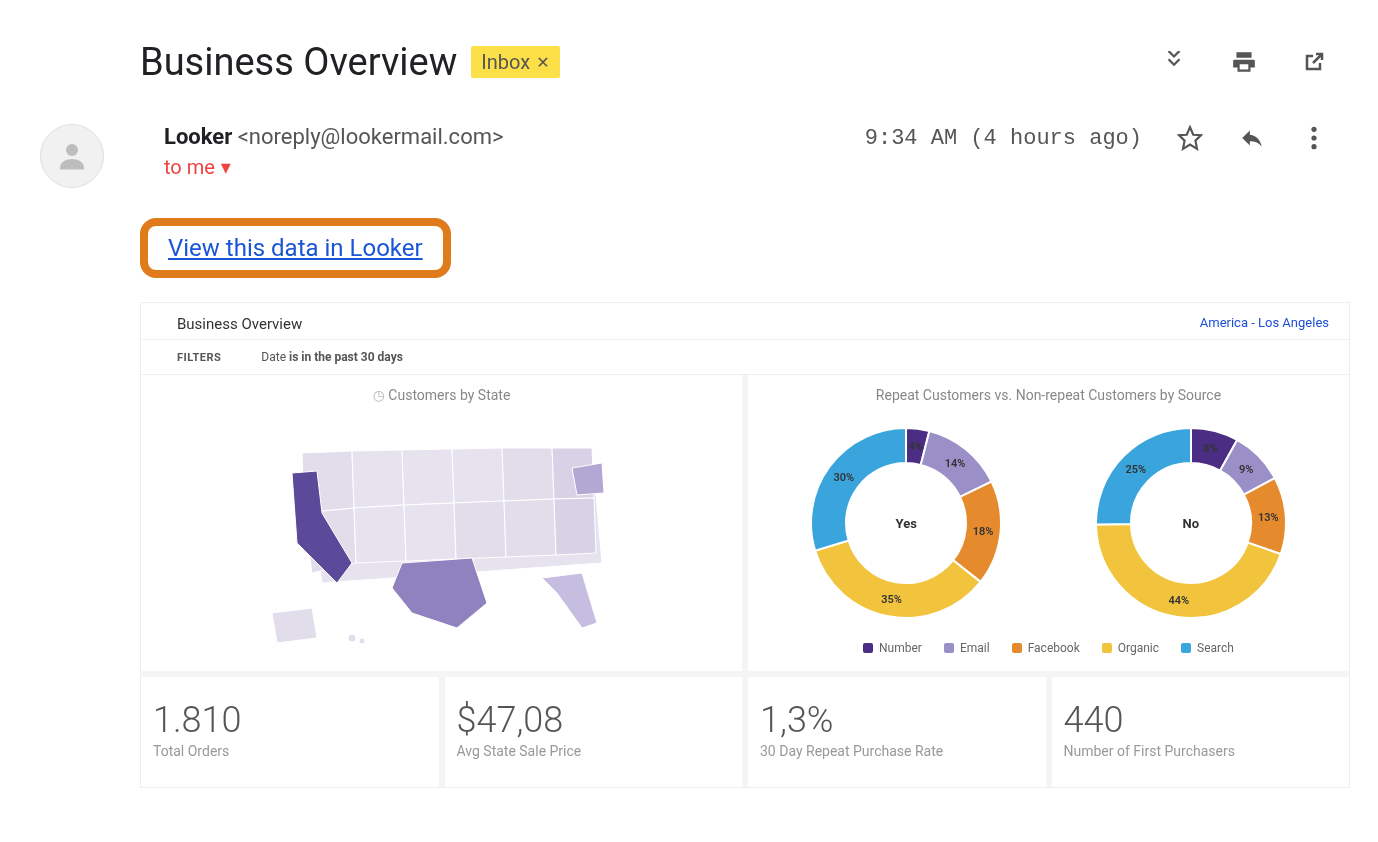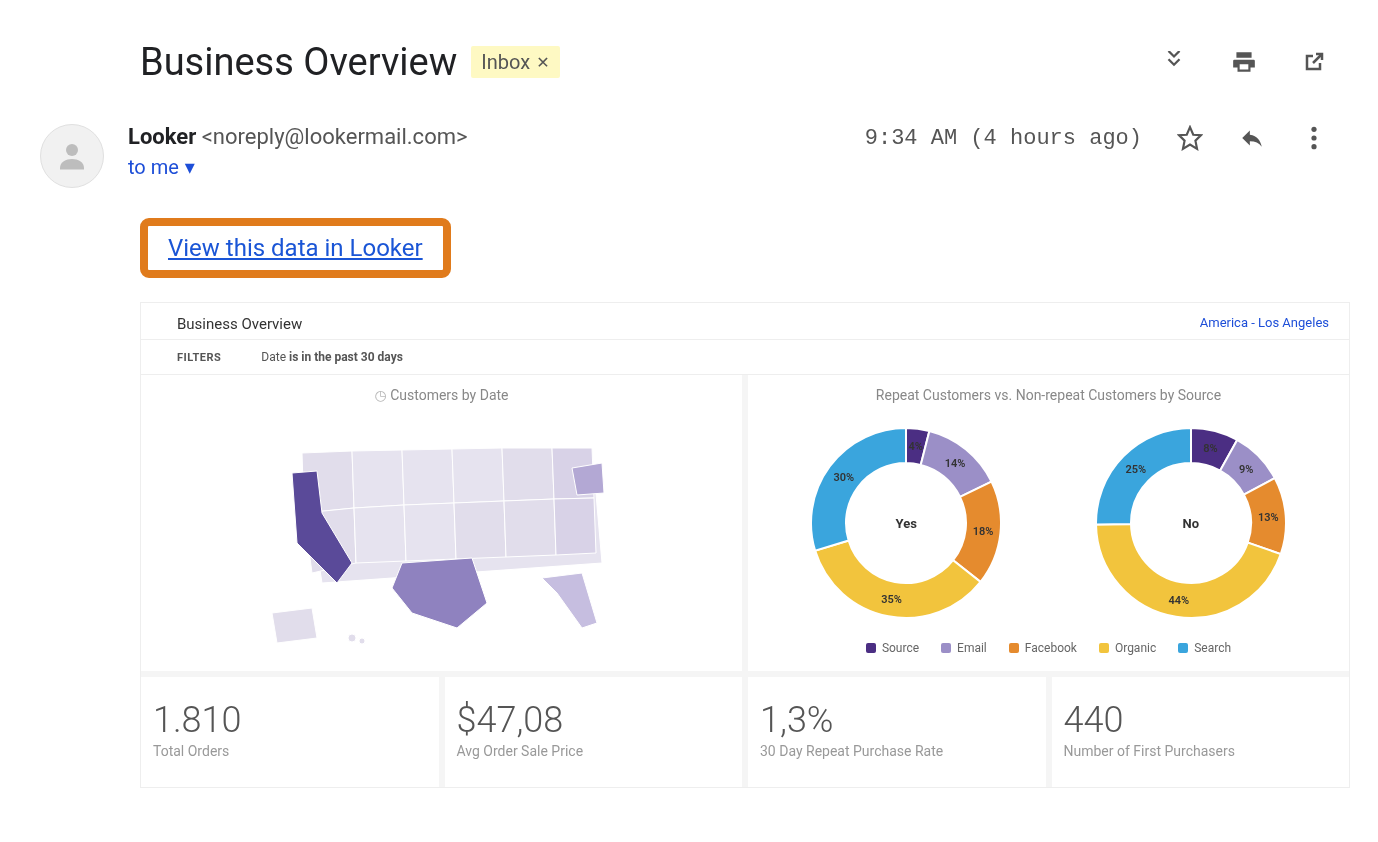--- a/index.html
+++ b/index.html
@@ -15,21 +15,21 @@
   .header-row {
     display: flex;
     align-items: center;
     justify-content: space-between;
     margin-bottom: 40px;
     padding-left: 110px;
   }
   .subject-group { display: flex; align-items: center; gap: 14px; }
   .subject { font-size: 38px; font-weight: 400; color: #202124; }
   .inbox-chip {
-    background: #fef9c3;
+    background: #fde047;
     color: #555;
     border-radius: 2px;
     padding: 4px 10px;
     font-size: 20px;
     display: inline-flex;
     align-items: center;
     gap: 6px;
   }
   .inbox-chip .x { font-size: 16px; cursor: pointer; }
   .header-actions { display: flex; align-items: center; gap: 42px; padding-right: 20px; }
@@ -45,32 +45,32 @@
     height: 64px;
     border-radius: 50%;
     background: #f1f1f1;
     border: 1px solid #e0e0e0;
     display: flex;
     align-items: center;
     justify-content: center;
     color: #bdbdbd;
     margin-left: 10px;
   }
-  .from-group { flex: 1; }
+  .from-group { flex: 1; margin-left: 36px; }
   .from-line { font-size: 22px; color: #202124; }
   .from-name { font-weight: 700; }
   .from-addr { color: #555; }
-  .to-line { font-size: 20px; color: #1d4ed8; margin-top: 6px; display: flex; align-items: center; gap: 6px; }
+  .to-line { font-size: 20px; color: #ef4444; margin-top: 6px; display: flex; align-items: center; gap: 6px; }
   .meta-right { display: flex; align-items: center; gap: 34px; font-size: 22px; color: #555; padding-right: 20px; font-family: Liberation Mono, monospace; }
   .meta-time { white-space: nowrap; }
   .body-area { padding-left: 110px; }
   .view-link-box {
     display: inline-block;
     border: 8px solid #e07b1c;
-    border-radius: 9px;
+    border-radius: 16px;
     padding: 8px 20px;
     margin-bottom: 24px;
   }
   .view-link { color: #1a55d6; text-decoration: underline; font-size: 24px; }
   .dash {
     background: #fff;
     border: 1px solid #eee;
     font-size: 13px;
     color: #777;
     position: relative;
@@ -184,21 +184,21 @@
       </div>
       <div class="filters-row">
         <span class="filters-label">FILTERS</span>
         <span>
           <span>Date </span><b>is in the past 30 days</b>
         </span>
       </div>
 
       <div class="tiles-row">
         <div class="tile">
-          <div class="tile-title"><span style="opacity:.6">◷ </span><span>Customers by Date</span></div>
+          <div class="tile-title"><span style="opacity:.6">◷ </span><span>Customers by State</span></div>
           <div class="map-wrap">
             <svg width="400" height="240" viewBox="0 0 400 240">
 
               <rect x="0" y="0" width="400" height="240" fill="none"></rect>
               <g stroke="#fff" stroke-width="1">
 
                 <path d="M60 40 L350 35 L360 150 L80 170 Z" fill="#e6e3ef"></path>
                 <path d="M60 40 L110 38 L112 95 L62 100 Z" fill="#e1ddeb"></path>
                 <path d="M110 38 L160 37 L162 92 L112 95 Z" fill="#e6e3ef"></path>
                 <path d="M160 37 L210 36 L212 90 L162 92 Z" fill="#e6e3ef"></path>
@@ -258,21 +258,21 @@
                   <text x="97.75489181206538" y="190.52651387242054" text-anchor="middle" font-size="11" font-weight="600" fill="#333">44%</text>
                   <path d="M 15.011957870981874 111.50726656430672 A 95 95 0 0 1 109.99999999999999 15 L 109.99999999999999 50 A 60 60 0 0 0 50.007552339567496 110.95195783008845 Z" fill="#3aa5dd" stroke="#fff" stroke-width="2"></path>
                   <text x="54.766201718138134" y="59.635696202760094" text-anchor="middle" font-size="11" font-weight="600" fill="#333">25%</text>
                 </svg>
               <div class="donut-center">No</div>
             </div>
           </div>
           <div class="legend" id="legend">
               <span class="legend-item">
                 <span class="swatch" style="background:#4b2e83"></span>
-                <span>Source</span>
+                <span>Number</span>
               </span>
               <span class="legend-item">
                 <span class="swatch" style="background:#9b8fc7"></span>
                 <span>Email</span>
               </span>
               <span class="legend-item">
                 <span class="swatch" style="background:#e58b2e"></span>
                 <span>Facebook</span>
               </span>
               <span class="legend-item">
@@ -287,21 +287,21 @@
         </div>
       </div>
 
       <div class="kpi-row" id="kpi-row">
           <div class="kpi">
             <div class="kpi-val">1.810</div>
             <div class="kpi-lbl">Total Orders</div>
           </div>
           <div class="kpi">
             <div class="kpi-val">$47,08</div>
-            <div class="kpi-lbl">Avg Order Sale Price</div>
+            <div class="kpi-lbl">Avg State Sale Price</div>
           </div>
           <div class="kpi">
             <div class="kpi-val">1,3%</div>
             <div class="kpi-lbl">30 Day Repeat Purchase Rate</div>
           </div>
           <div class="kpi">
             <div class="kpi-val">440</div>
             <div class="kpi-lbl">Number of First Purchasers</div>
           </div>
         </div>

